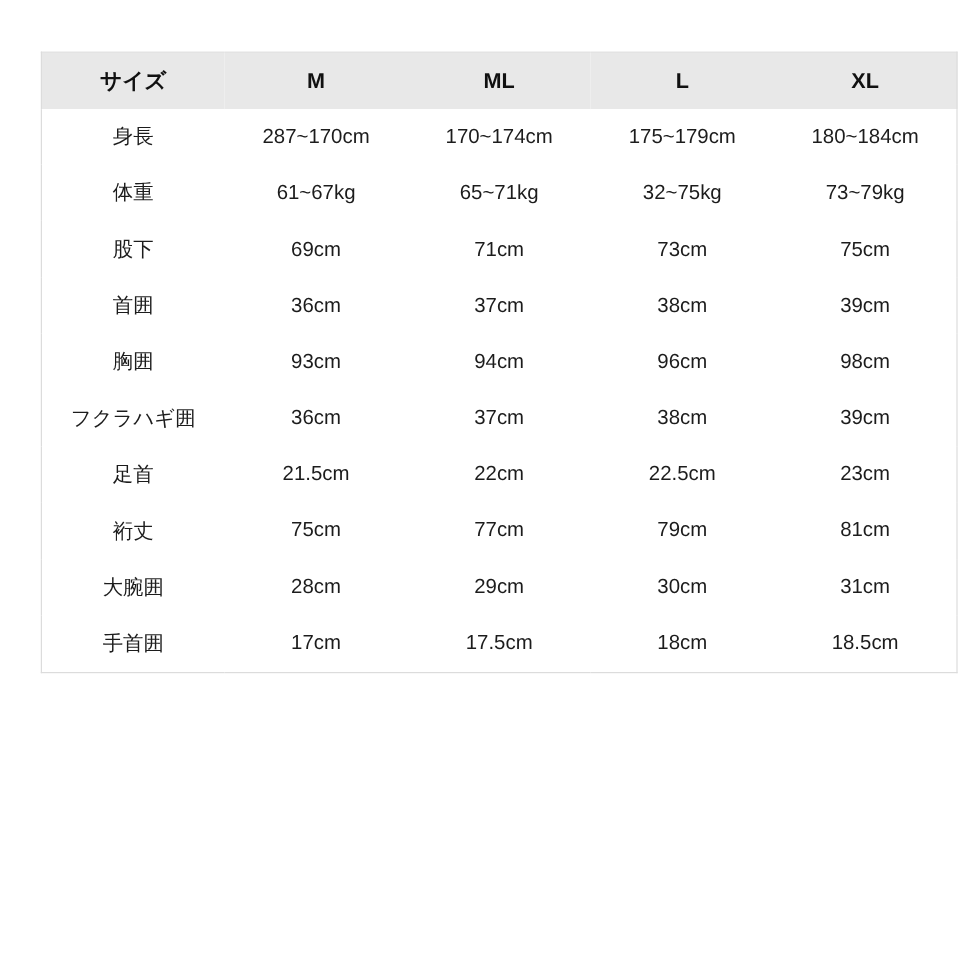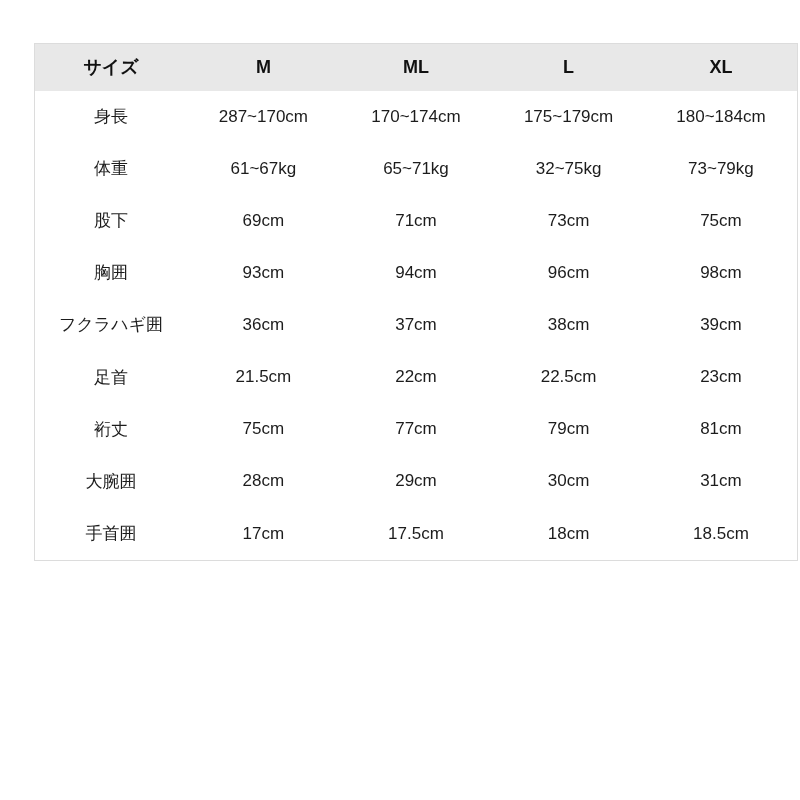--- a/index.html
+++ b/index.html
@@ -86,20 +86,27 @@
           <td>73~79kg</td>
         </tr>
         <tr>
           <th>股下</th>
           <td>69cm</td>
           <td>71cm</td>
           <td>73cm</td>
           <td>75cm</td>
         </tr>
         <tr>
+          <th>首囲</th>
+          <td>36cm</td>
+          <td>37cm</td>
+          <td>38cm</td>
+          <td>39cm</td>
+        </tr>
+        <tr>
           <th>胸囲</th>
           <td>93cm</td>
           <td>94cm</td>
           <td>96cm</td>
           <td>98cm</td>
         </tr>
         <tr>
           <th>フクラハギ囲</th>
           <td>36cm</td>
           <td>37cm</td>

